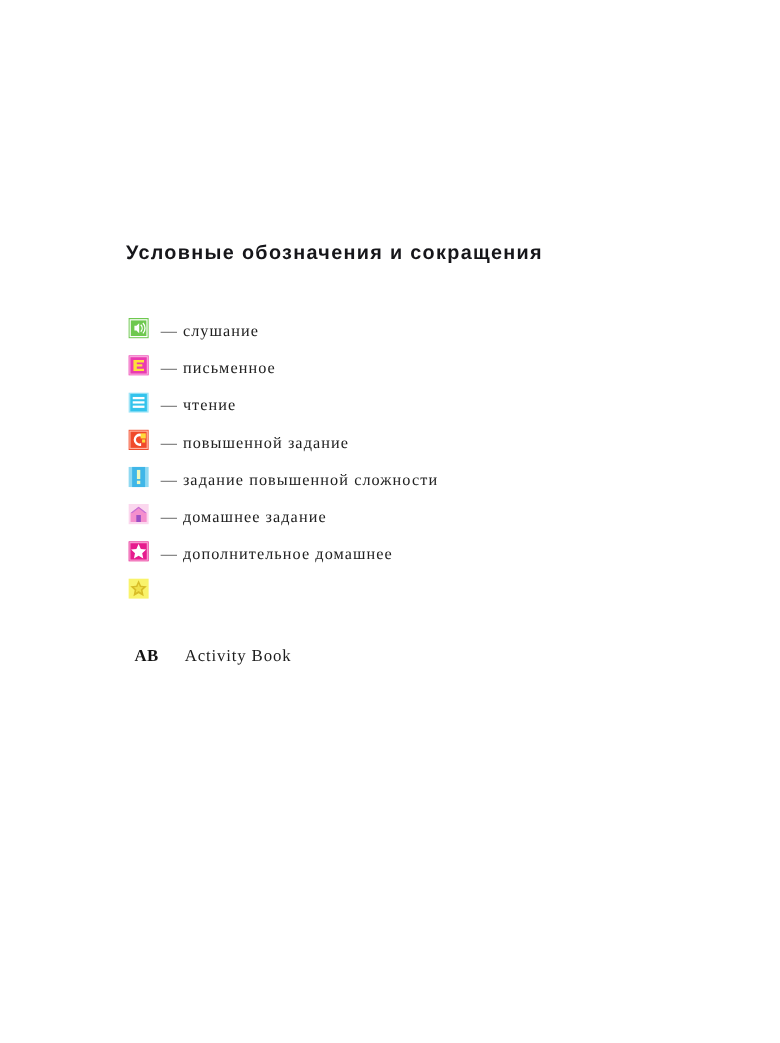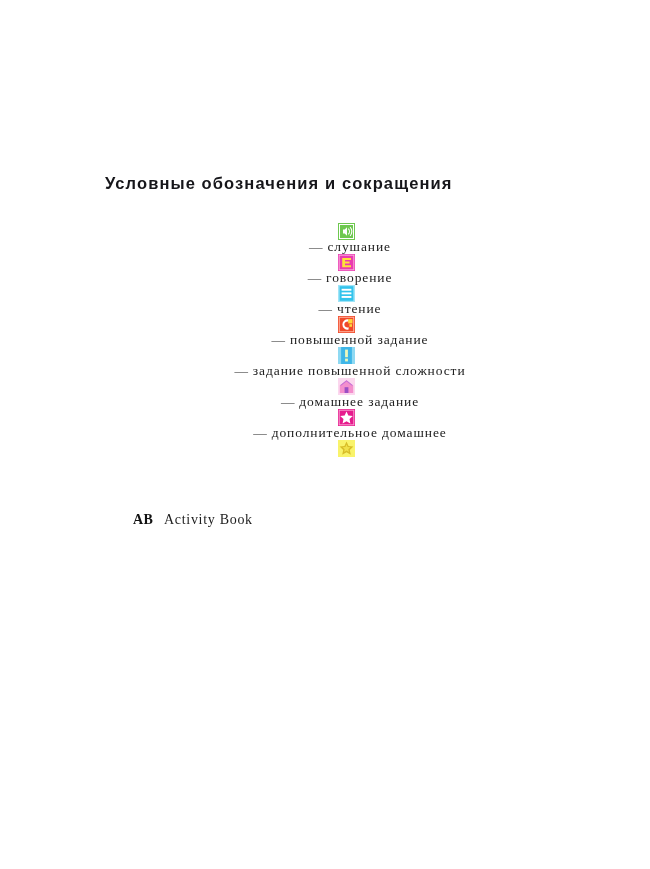--- a/index.html
+++ b/index.html
@@ -18,21 +18,21 @@
   .page {
     position: relative;
     width: 650px;
     height: 869px;
     background: #ffffff;
   }
 
   .content {
     position: absolute;
     left: 105px;
-    top: 174px;
+    top: 202px;
     width: 480px;
   }
 
   .page-title {
     font-family: "Liberation Sans", "DejaVu Sans", sans-serif;
     font-weight: bold;
     font-size: 16.5px;
     letter-spacing: 1.1px;
     color: #16161a;
     margin: 0 0 30px 0;
@@ -40,23 +40,22 @@
   }
 
   .legend-list {
     margin: 0;
     padding: 0;
     list-style: none;
   }
 
   .legend-row {
     display: flex;
-    align-items: center;
+    align-items: flex-end;
     height: 31px;
-    flex-direction: column;
   }
 
   .legend-icon {
     width: 17px;
     height: 17px;
     flex: 0 0 17px;
     margin-left: 2px;
     position: relative;
     display: block;
   }
@@ -93,22 +92,21 @@
     height: 27px;
   }
 
   .abbrev-key {
     font-weight: bold;
     font-size: 14px;
     letter-spacing: 0.3px;
     color: #121212;
     width: 42px;
     flex: 0 0 42px;
-    margin-left: 17px;
-    text-align: center;
+    margin-left: 7px;
   }
 
   .abbrev-val {
     font-size: 14px;
     letter-spacing: 0.7px;
     color: #1d1d1d;
     white-space: nowrap;
     margin-top: 24px;
   }
 </style>
@@ -136,21 +134,21 @@
       </li>
 
       <li class="legend-row">
         <span class="legend-icon">
           <svg viewBox="0 0 17 17">
             <rect x="0" y="0" width="17" height="17" fill="#ea3bb0"></rect>
             <rect x="1.2" y="1.2" width="14.6" height="14.6" fill="none" stroke="#f9a8dd" stroke-width="1"></rect>
             <path d="M4.2 4 L13 4 L13 6 L7 6 L7 7.6 L11.6 7.6 L11.6 9.5 L7 9.5 L7 11.2 L13 11.2 L13 13.2 L4.2 13.2 Z" fill="#ffe03a"></path>
           </svg>
         </span>
-        <span class="legend-text"><span class="dash">—</span><span>говорение</span></span>
+        <span class="legend-text"><span class="dash">—</span><span>письменное</span></span>
       </li>
 
       <li class="legend-row">
         <span class="legend-icon">
           <svg viewBox="0 0 17 17">
             <rect x="0" y="0" width="17" height="17" fill="#9fe4f7"></rect>
             <rect x="1.6" y="1.2" width="13.8" height="14.6" fill="#33c3ec"></rect>
             <rect x="3.6" y="3.8" width="9.8" height="1.9" fill="#ffffff"></rect>
             <rect x="3.6" y="7.4" width="9.8" height="1.9" fill="#ffffff"></rect>
             <rect x="3.6" y="11" width="9.8" height="1.9" fill="#ffffff"></rect>

